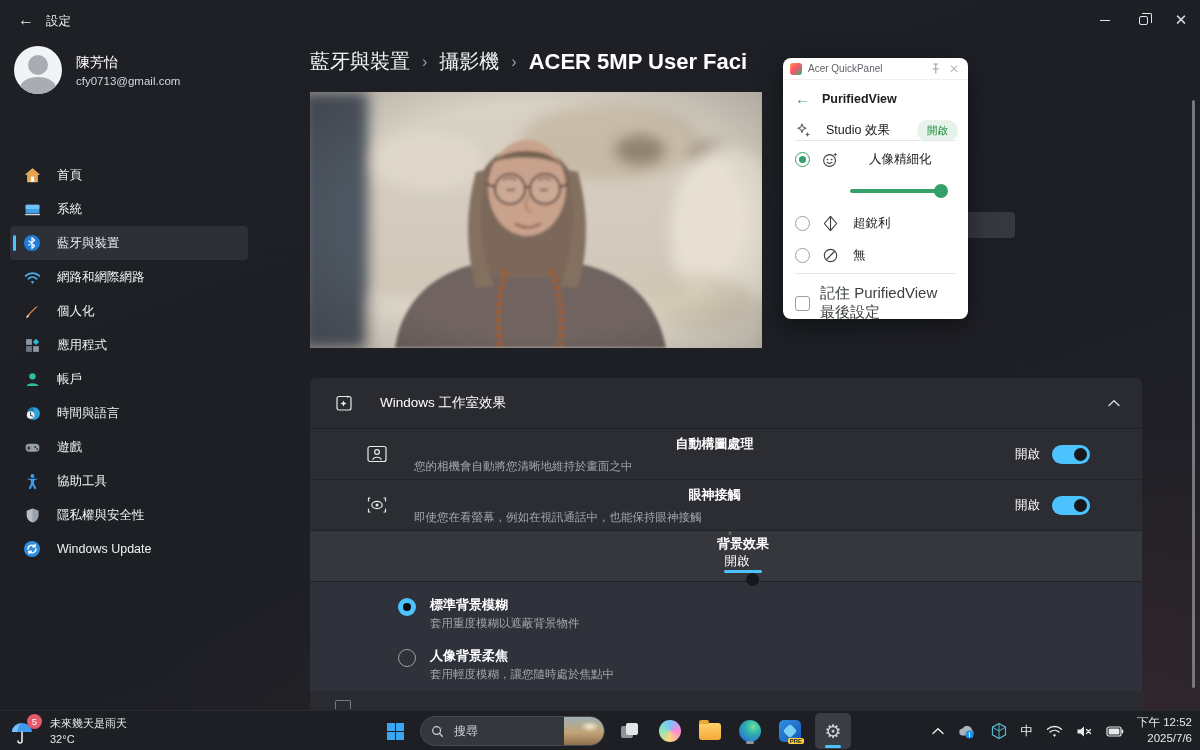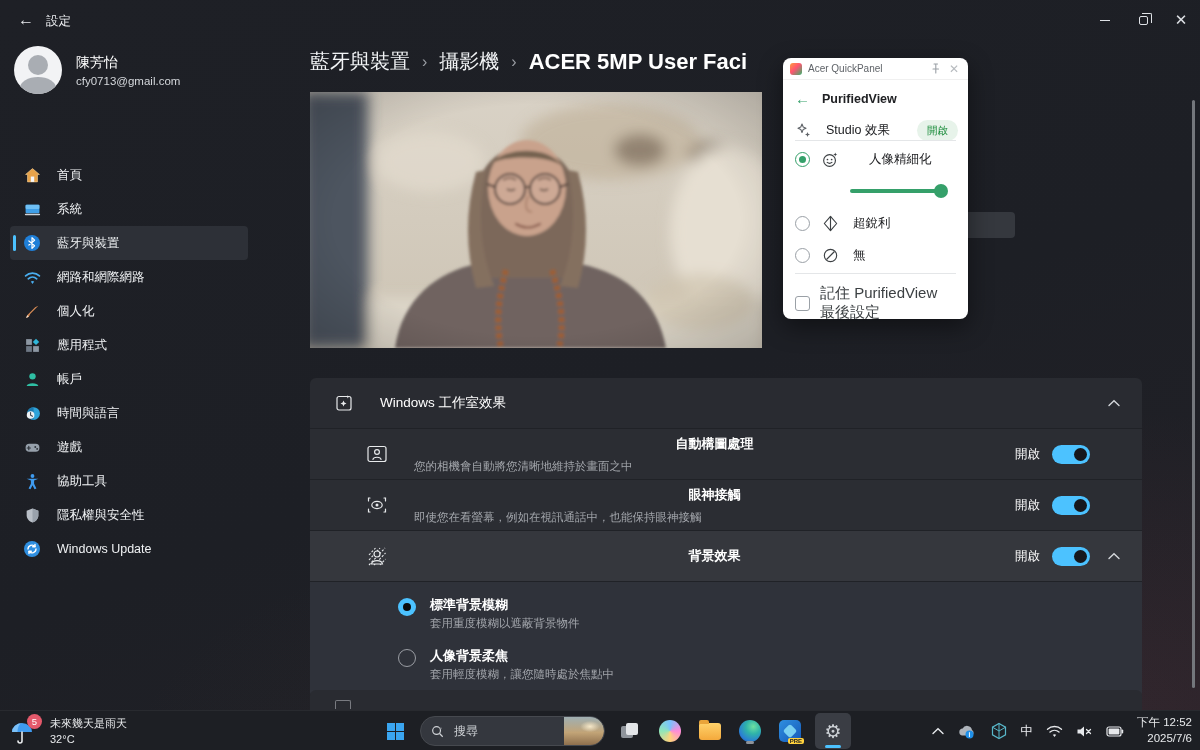--- a/index.html
+++ b/index.html
@@ -50,21 +50,21 @@
   .crumb-sep { font-size:16px; color:#9a9da3; }
   .crumb.cur { font-size:22px; font-weight:700; color:#fff; }
 
   .campreview { position:absolute; left:310px; top:92px; width:452px; height:256px; background:#000; overflow:hidden; }
 
   
   .card { position:absolute; left:310px; top:378px; width:832px; border-radius:6px; overflow:hidden; }
   .card-h { height:50px; background:#292b31; display:flex; align-items:center; padding:0 22px 0 24px; gap:26px; }
   .card-h .t { font-size:13.5px; color:#fff; flex:1; }
   .erow { height:51px; background:#2b2d33; border-top:1px solid #202227; display:flex; align-items:center; padding:0 22px 0 56px; }
-  .erow.lit { background:#35373d; }
+  .erow.lit { background:#35373d;flex-direction:column; }
   .erow .eicon { width:22px; margin-right:26px; }
   .erow .txts { flex:1; }
   .erow .t1 { font-size:13px; color:#fff; font-weight:700;text-align:center; }
   .erow .t2 { font-size:11.5px; color:#a2a5ab; margin-top:6px; }
   .state-lbl { font-size:12.5px; color:#fff; margin-right:12px; }
   .toggle { width:38px; height:19px; border-radius:10px; background:#4cc2ff; position:relative; cursor:pointer; }
   .toggle::after { content:""; position:absolute; right:3px; top:3px; width:13px; height:13px; border-radius:50%; background:#16181d; }
   .chev-slot { width:30px; display:flex; justify-content:flex-end; }
   .subpane { background:#2f323a; border-top:1px solid #202227; padding:14px 0 16px 88px; }
   .opt { display:flex; gap:14px; margin-bottom:16px; cursor:pointer; }

